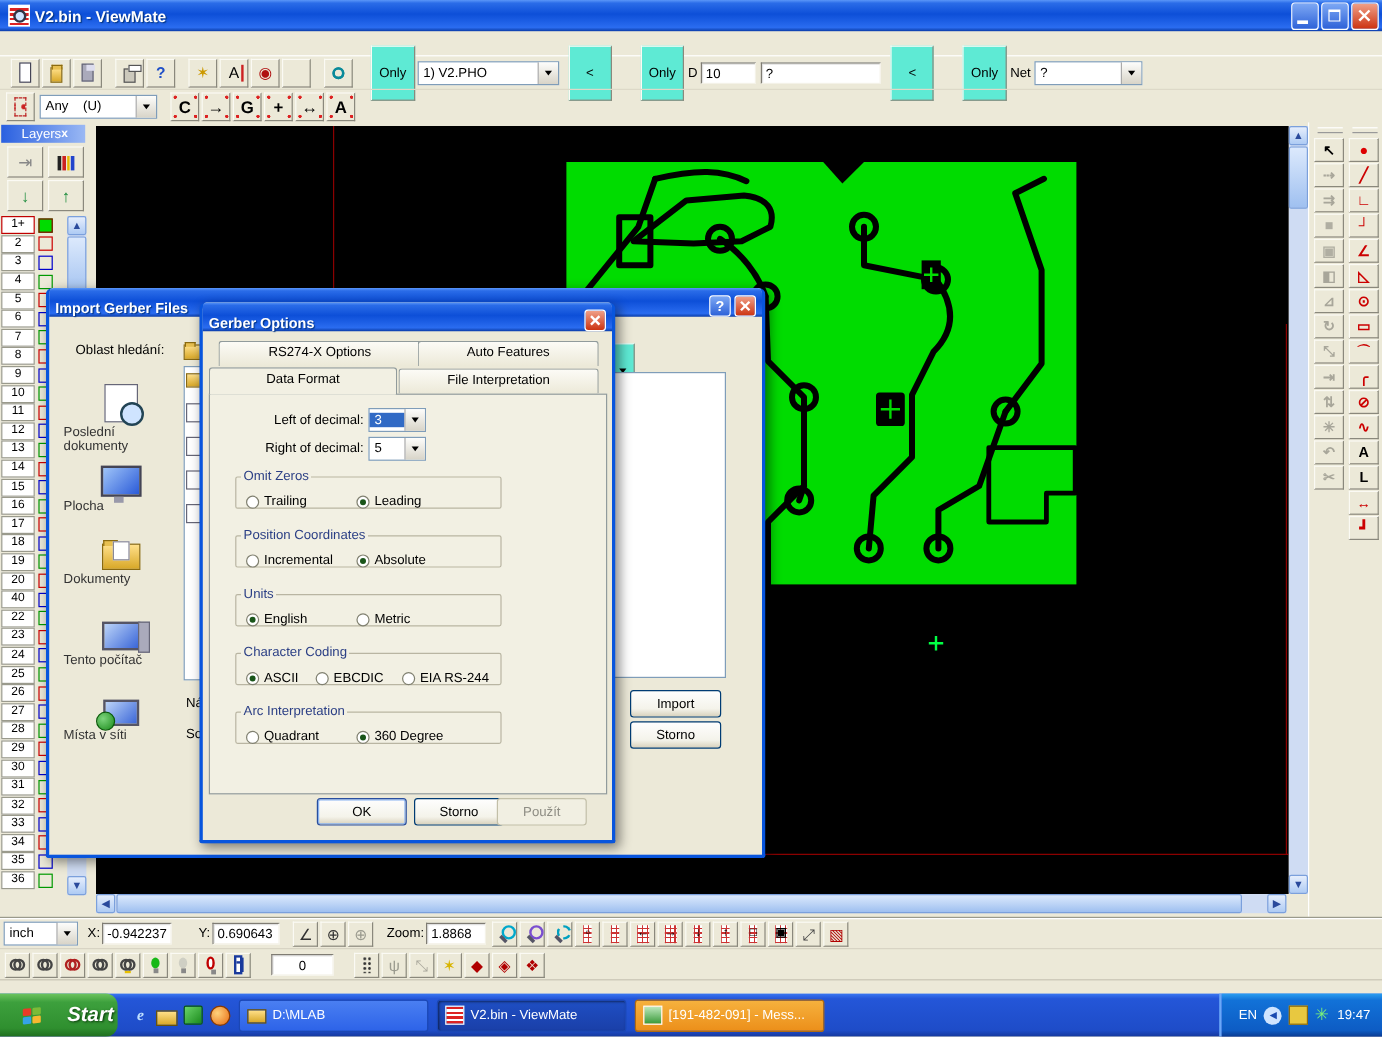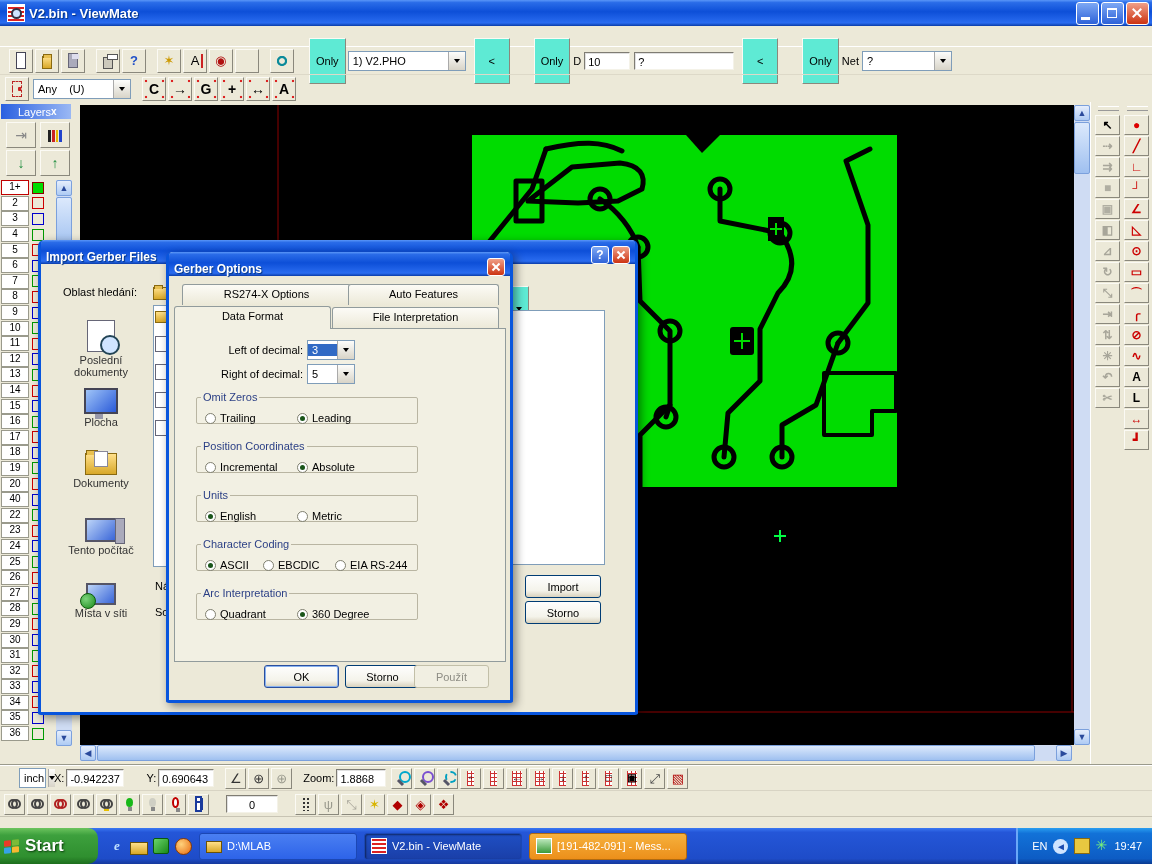--- a/index.html
+++ b/index.html
@@ -126,43 +126,43 @@
   border:1px solid #919b9c;border-bottom:none;border-radius:3px 3px 0 0;background:linear-gradient(180deg,#fcfbf6,#ece9d8);font-size:11px}
 .tab.active{height:23px;background:#f2f0e3;z-index:3}
 .tabpanel{position:absolute;border:1px solid #919b9c;background:#f2f0e3;z-index:2}
 
 .grp{position:absolute;box-sizing:border-box;border:1px solid #b9b5a2;border-radius:2px;margin:0;padding:0;width:222px;height:33px}
 .grp legend{font-size:11px;color:#2b3f85;padding:0 2px;margin-left:4px}
 .radio-row{position:absolute;top:9px;display:flex;align-items:center;gap:4px}
 .radio{width:11px;height:11px;border-radius:50%;background:#fff;border:1px solid #808070;box-sizing:border-box;position:relative}
 .radio.on::after{content:'';position:absolute;left:2px;top:2px;width:5px;height:5px;border-radius:50%;background:#1a551a}
 
-.place{position:absolute;width:96px;text-align:center;color:#333}
+.place{position:absolute;width:96px;text-align:left;color:#333}
 .place .picon{margin:0 auto 2px auto}
 .ic-recent{width:26px;height:30px;background:#fff;border:1px solid #667;position:relative}
 .ic-recent::after{content:'';position:absolute;right:-6px;bottom:-4px;width:16px;height:16px;border-radius:50%;background:#cfe4ff;border:2px solid #245}
 .ic-desktop{width:30px;height:22px;background:linear-gradient(135deg,#9fc4f8,#2a5ad8);border:2px solid #445;position:relative}
 .ic-desktop::after{content:'';position:absolute;left:9px;bottom:-7px;width:8px;height:5px;background:#99a}
 .ic-docs{width:30px;height:20px;background:linear-gradient(#ffe08a,#d8a828);border:1px solid #8a6a10;position:relative;margin-top:6px}
 .ic-docs::before{content:'';position:absolute;left:0;top:-4px;width:10px;height:4px;background:#e8c050;border:1px solid #8a6a10;border-bottom:none}
 .ic-docs::after{content:'';position:absolute;left:8px;top:-3px;width:12px;height:14px;background:#fff;border:1px solid #889}
 .ic-computer{width:28px;height:20px;background:linear-gradient(135deg,#bcd4f8,#3a66d8);border:2px solid #556;position:relative}
 .ic-computer::after{content:'';position:absolute;right:-10px;top:-2px;width:8px;height:24px;background:#aab;border:1px solid #667}
 .ic-network{width:26px;height:18px;background:linear-gradient(135deg,#bcd4f8,#3a66d8);border:2px solid #556;position:relative}
 .ic-network::after{content:'';position:absolute;left:-8px;bottom:-6px;width:14px;height:14px;border-radius:50%;background:radial-gradient(circle at 35% 35%,#7cd47c,#1a8a1a);border:1px solid #0a5a0a}
 .fl-folder{width:14px;height:10px;background:linear-gradient(#ffe08a,#d8a828);border:1px solid #8a6a10;position:relative;margin-top:3px}
 .fl-doc{width:11px;height:14px;background:#fff;border:1px solid #667;position:relative}
 .flrow{position:absolute;display:flex;align-items:flex-end;gap:1px}
 .flcheck{color:#0a9a0a;font-weight:bold;font-size:12px;margin-left:-6px}
 
 #taskbar{left:0;top:828px;width:1152px;height:36px;display:flex;align-items:center;
   background:linear-gradient(180deg,#3a77f2 0%,#2456d8 12%,#1e4cc8 85%,#15389c 100%)}
-#startbtn{height:36px;width:98px;display:flex;align-items:center;gap:6px;padding-left:4px;box-sizing:border-box;
+#startbtn{height:36px;width:98px;display:flex;align-items:center;gap:22px;padding-left:19px;box-sizing:border-box;
   background:linear-gradient(180deg,#6cc45e 0%,#3da03d 20%,#2f8f2f 80%,#1e6e1e 100%);border-radius:0 10px 10px 0;
-  color:#fff;font-weight:bold;font-size:17px;text-shadow:1px 1px 2px #0a3a0a}
+  color:#fff;font-style:italic;font-weight:bold;font-size:17px;text-shadow:1px 1px 2px #0a3a0a}
 .flag{display:grid;grid-template-columns:7px 7px;grid-template-rows:6px 6px;gap:1px;transform:skewY(-6deg)}
 .flag i{display:block;border-radius:1px}
 .flag i:nth-child(1){background:#ea3b28}.flag i:nth-child(2){background:#7cbb38}
 .flag i:nth-child(3){background:#35a3e8}.flag i:nth-child(4){background:#f8b830}
 #quicklaunch{display:flex;align-items:center;margin-left:10px;gap:4px}
 .qlico{width:18px;height:18px;display:flex;align-items:center;justify-content:center;font-weight:bold;font-size:13px}
 .ql-ie{color:#bfe0ff;font-family:"Liberation Serif",serif;font-style:italic}
 .ql-folder{width:16px;height:11px;background:linear-gradient(#ffe08a,#d8a828);border:1px solid #6a5208;margin-top:4px}
 .ql-book{width:14px;height:14px;background:linear-gradient(135deg,#6ad46a,#1a8a1a);border-radius:2px;border:1px solid #0a5a0a}
 .ql-ff{width:15px;height:15px;border-radius:50%;background:radial-gradient(circle at 35% 35%,#ffd27c,#e86a10);border:1px solid #8a3a00}
@@ -841,21 +841,21 @@
         </label>
       </fieldset>
     </div>
 
     <button class="xpbtn default" style="left:95px;top:413px;width:75px">OK</button>
     <button class="xpbtn" style="left:176px;top:413px;width:75px">Storno</button>
     <button class="xpbtn disabled" style="left:245px;top:413px;width:75px">Použít</button>
   </div>
 
   <div id="status1" class="abs">
-    <span class="cmb" style="width:27px;margin-left:19px">
+    <span class="cmb" style="width:62px;margin-left:3px">
       <span class="val">inch</span>
       <span class="dd">
           <span class="arrow-dn"></span>
         </span>
     </span>
     <span style="margin-left:8px">X:</span>
     <span class="fld" style="width:58px;margin-left:2px">-0.942237</span>
     <span style="margin-left:22px">Y:</span>
     <span class="fld" style="width:56px;margin-left:2px">0.690643</span>
     <span style="display:flex;margin-left:10px">

